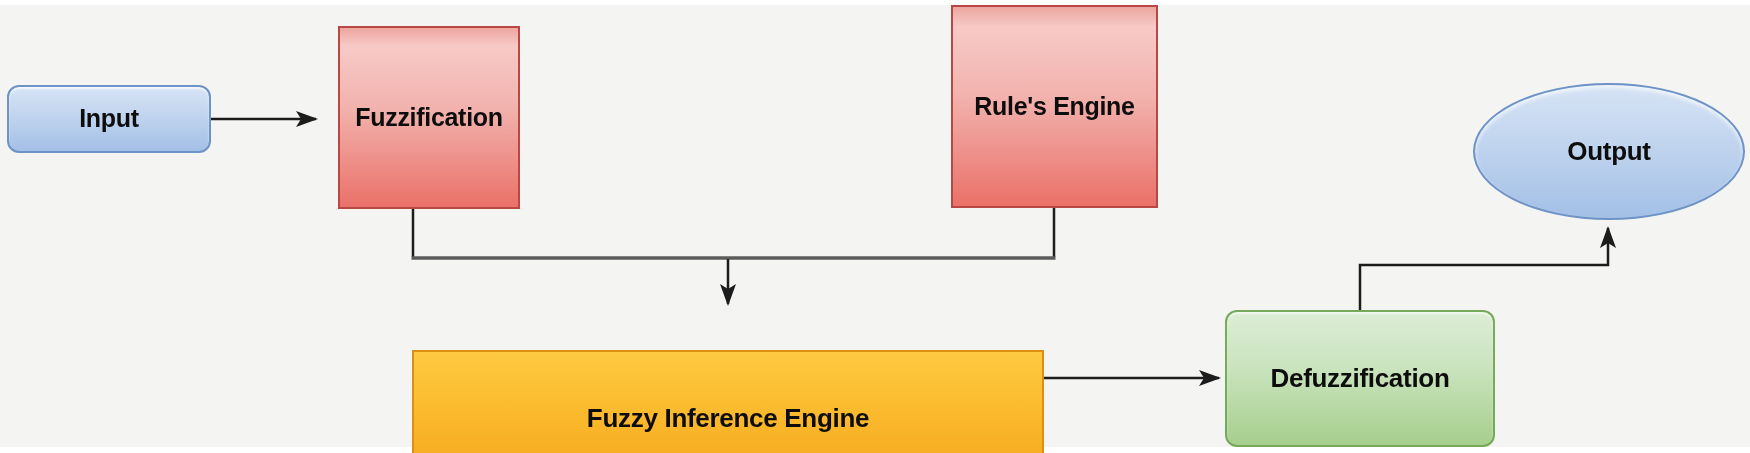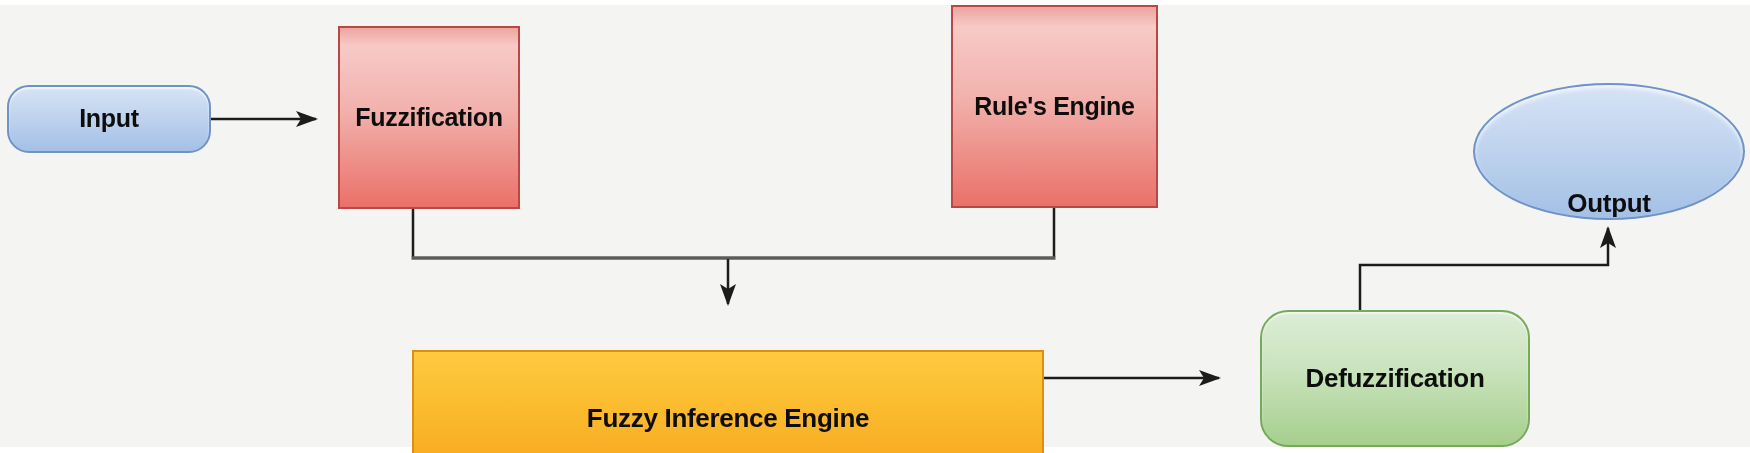--- a/index.html
+++ b/index.html
@@ -13,38 +13,37 @@
     box-sizing:border-box;text-align:center;
   }
   .lbl{
     font-weight:700;color:#0d0d0d;letter-spacing:-0.3px;line-height:1.1;
   }
   
   .blue{
     background:linear-gradient(180deg,#d6e3f5 0%,#c3d6ef 40%,#a3c0e6 100%);
     border:2px solid #6e93c6;
   }
-  .rounded{border-radius:22px;box-shadow:inset 0 2px 2px rgba(255,255,255,0.75);}
-  .ellipse{border-radius:50%;box-shadow:inset 0 3px 4px rgba(255,255,255,0.7);align-items:flex-end;}
+  .rounded{border-radius:12px;box-shadow:inset 0 2px 2px rgba(255,255,255,0.75);}
+  .ellipse{border-radius:50%;box-shadow:inset 0 3px 4px rgba(255,255,255,0.7);}
   
   .red{
     background:linear-gradient(180deg,#eda59f 0%,#f7cac7 10%,#f2b2ad 45%,#ea7169 100%);
     border:2px solid #b94743;
   }
   
   .orange{
     background:linear-gradient(180deg,#fdca41 0%,#fbbc2f 40%,#f6a41b 100%);
     border:2px solid #dd8f12;
   }
   
   .green{
     background:linear-gradient(180deg,#dcedd5 0%,#cbe4bf 40%,#a6cf8d 100%);
-    border:2px solid #76aa5b;border-radius:28px;
+    border:2px solid #76aa5b;border-radius:12px;
     box-shadow:inset 0 2px 2px rgba(255,255,255,0.6);
-    margin-left:35px;
   }
   .fs25{font-size:25px;}
   .fs26{font-size:26px;}
   #edges{position:absolute;left:0;top:0;pointer-events:none;}
 </style>
 </head>
 <body>
 
 <div id="canvas">
   <div id="band"></div>

